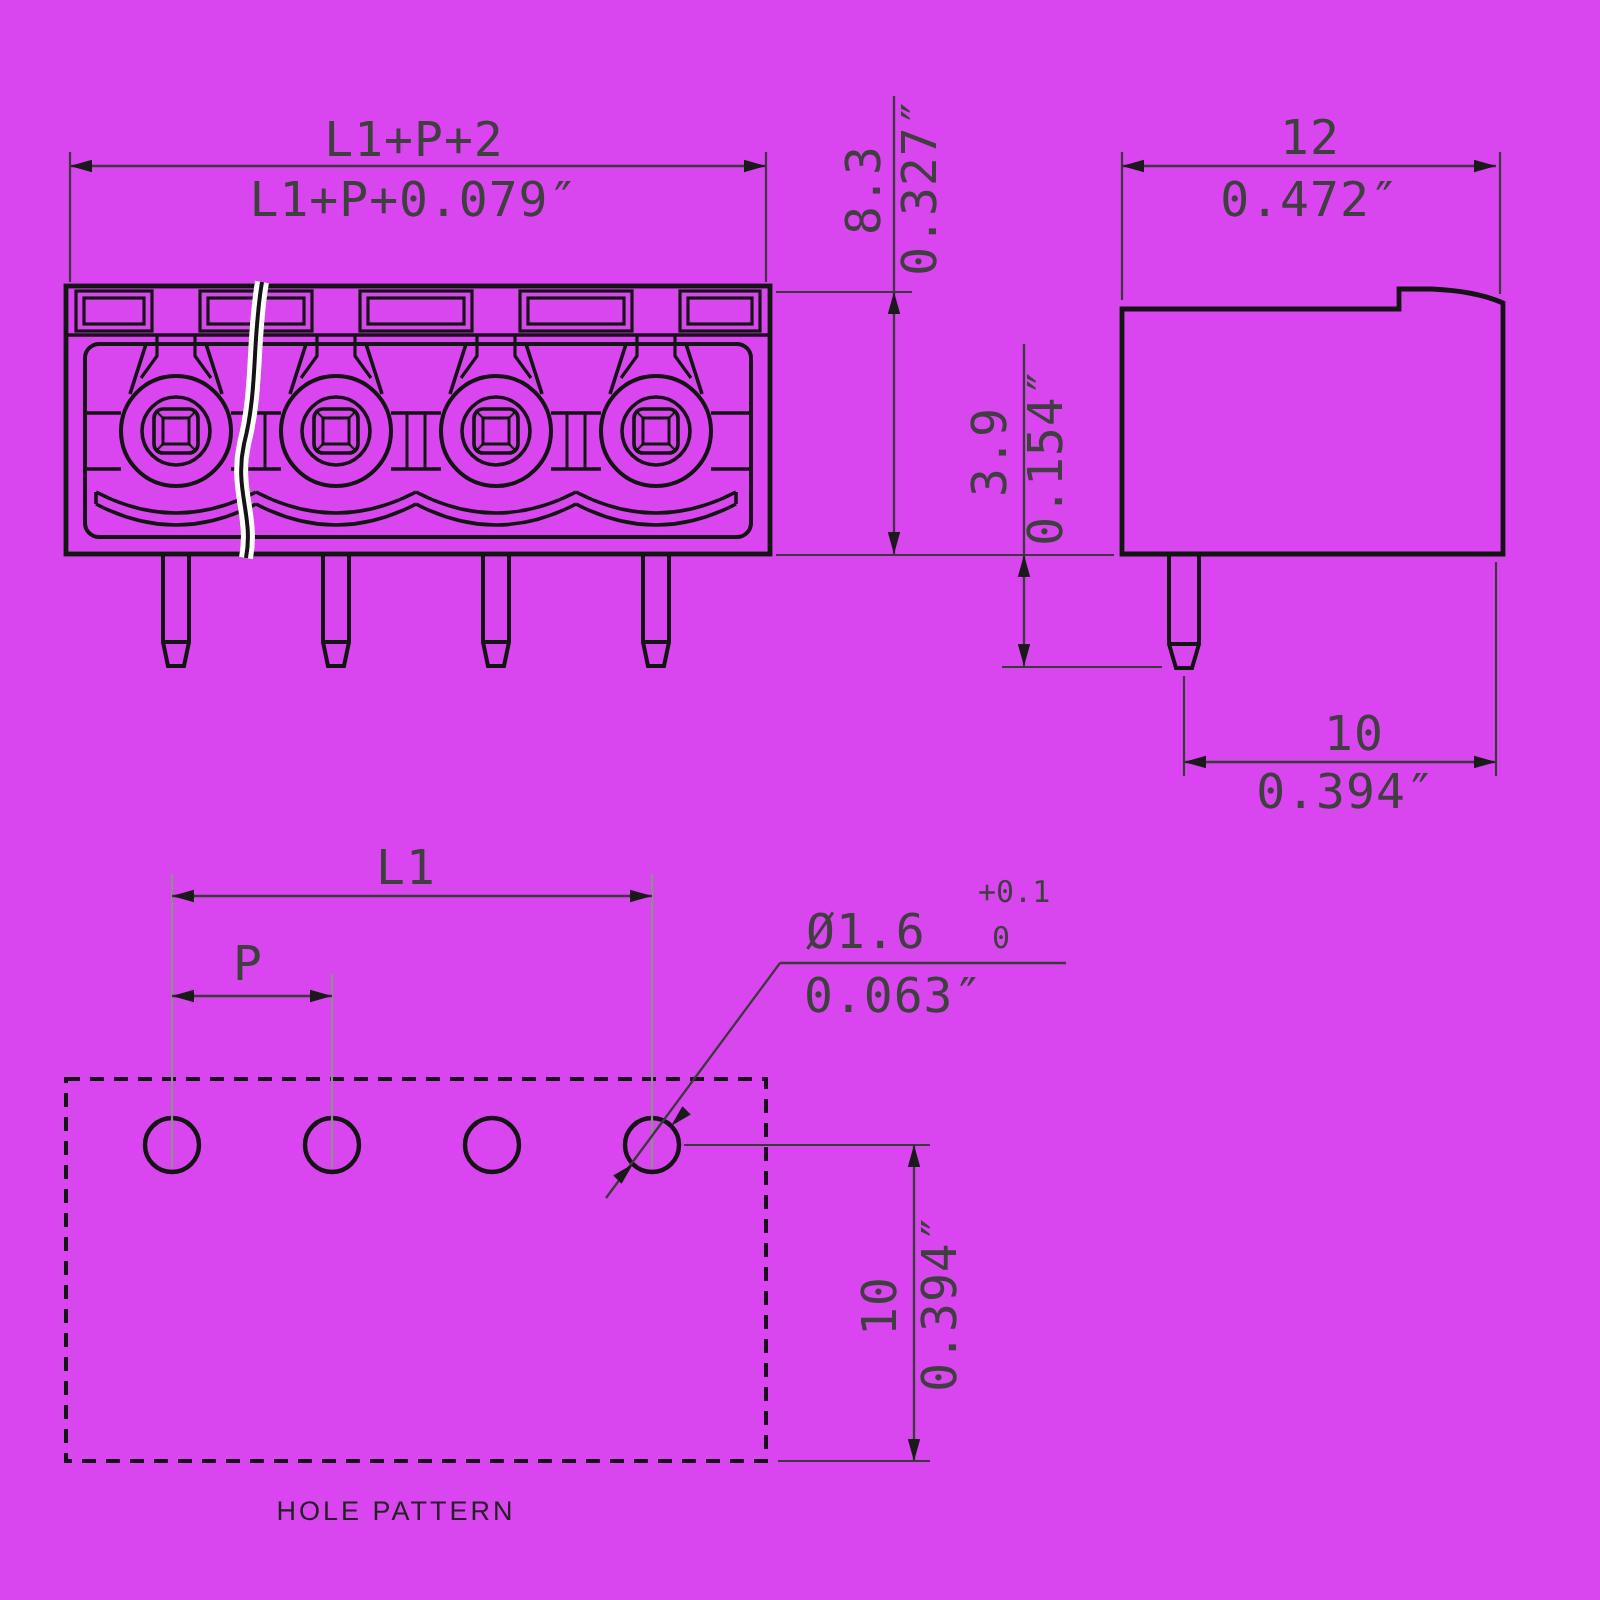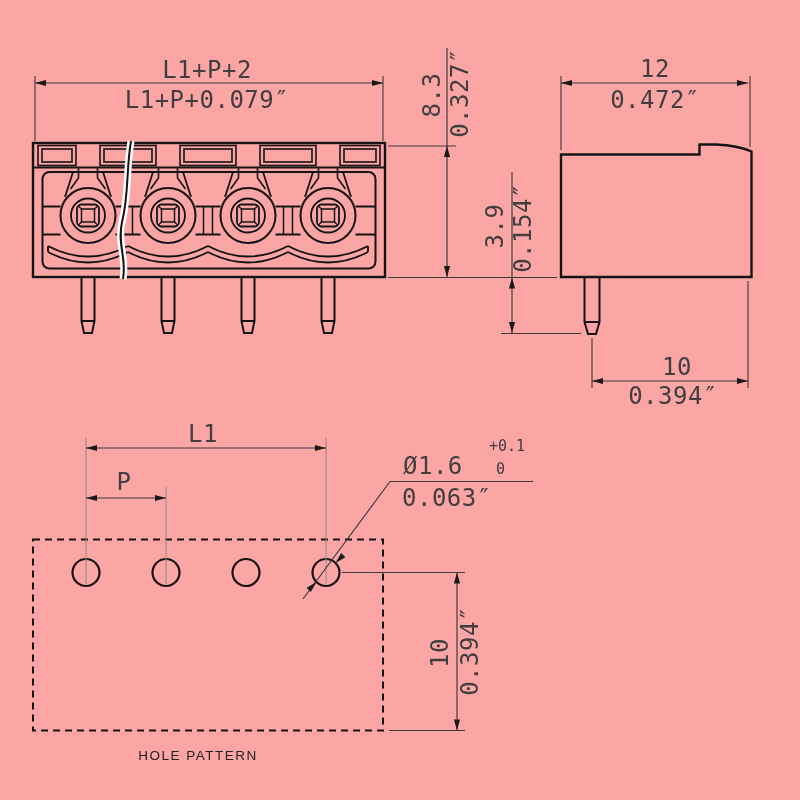--- a/index.html
+++ b/index.html
@@ -1,16 +1,16 @@
 <!DOCTYPE html>
 <html><head>
 <meta charset="utf-8">
 <style>
   html,body{margin:0;padding:0;background:#ffffff;}
-  .stage{position:relative;width:800px;height:800px;background:#fca5a5;overflow:hidden;}
+  .stage{position:relative;width:800px;height:800px;background:#d946ef;overflow:hidden;}
   svg{display:block;}
   text{fill:#3f3f3f;font-family:"DejaVu Sans Mono","DejaVu Sans",monospace;}
   .dimtxt{font-size:24px;letter-spacing:0.5px;}
   .toltxt{font-size:15px;}
   .caption{font-family:"Liberation Sans","DejaVu Sans",sans-serif;font-size:13.5px;letter-spacing:1.5px;fill:#222;}
   .obj{stroke:#141414;fill:none;}
   .dim{stroke:#3a3a3a;stroke-width:1.15;fill:none;}
   .ext{stroke:#3a3a3a;stroke-width:1.1;fill:none;}
   .extg{stroke:#8f8f8f;stroke-width:1.1;fill:none;}
   .arrfill{fill:#1a1a1a;stroke:none;}

